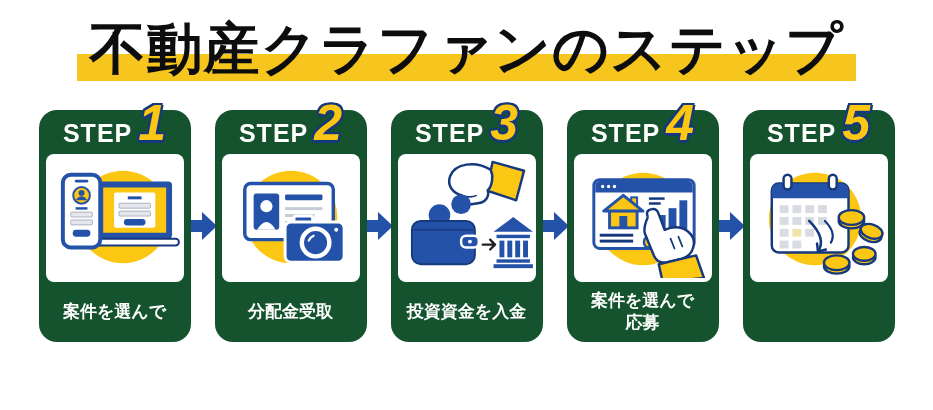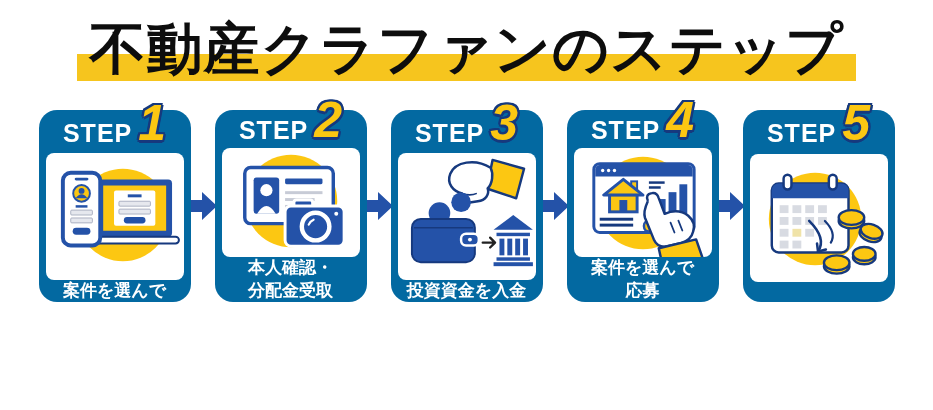--- a/index.html
+++ b/index.html
@@ -14,21 +14,21 @@
     letter-spacing:1px;line-height:1.25;
   }
   .page-title .hl{
     display:inline-block;padding:0 12px;
     background:linear-gradient(to bottom, transparent 57%, #F6C51E 57%, #F6C51E 96%, transparent 96%);
   }
   .steps{
     display:flex;align-items:center;justify-content:center;margin-top:26px;
   }
   .card{
-    width:152px;height:192px;background:#0369a1;border-radius:18px;
+    width:152px;height:232px;background:#14532d;border-radius:18px;
     display:flex;flex-direction:column;flex-shrink:0;position:relative;
   }
   .card-header{
     height:44px;display:flex;align-items:center;justify-content:center;gap:6px;
   }
   .step-word{
     color:#ffffff;font-size:25px;font-weight:900;letter-spacing:1px;margin-top:3px;
   }
   .step-num{
     color:#FCC712;font-size:50px;font-weight:900;font-style:italic;line-height:1;
@@ -122,21 +122,20 @@
         <g>
           <rect x="71" y="59" width="19" height="11" rx="2.5" fill="#2452A8" stroke="#ffffff" stroke-width="3"></rect>
           <rect x="62" y="65" width="60" height="41" rx="6" fill="#2452A8" stroke="#ffffff" stroke-width="3"></rect>
           <circle cx="93" cy="86" r="14" fill="#2452A8" stroke="#ffffff" stroke-width="4.5"></circle>
           <path d="M86,84 a9,9 0 0 1 5,-5" fill="none" stroke="#ffffff" stroke-width="2.2" stroke-linecap="round"></path>
           <circle cx="114" cy="73" r="2" fill="#ffffff"></circle>
         </g>
       </svg>
     </div>
     <div class="card-footer">
-      <span class="cap-line">本人確認・</span>
       <span class="cap-line">分配金受取</span>
     </div>
   </div>
 
   <div class="arrow-zone">
     <svg width="32" height="36" viewBox="0 0 32 36">
       <polygon points="1,12 15,12 15,4 30,18 15,32 15,24 1,24" fill="#2452A8"></polygon>
     </svg>
   </div>
 

